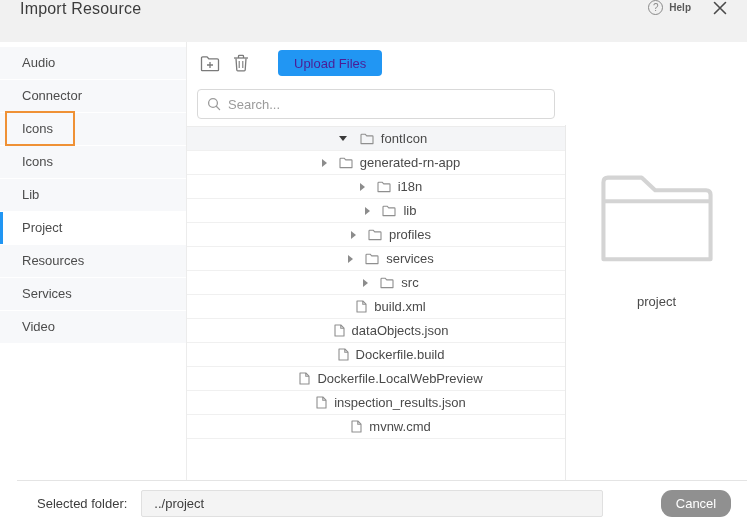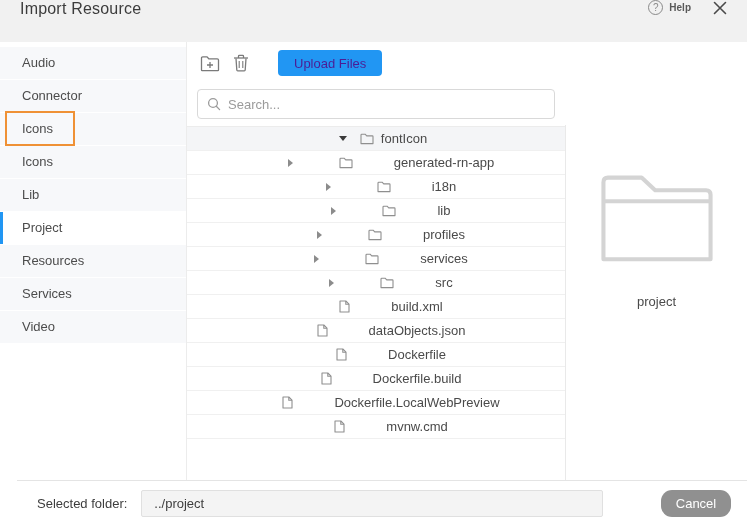--- a/index.html
+++ b/index.html
@@ -40,21 +40,21 @@
   .search-box { margin:5px 10px 0 10px; height:30px; border:1px solid #d9d9d9; border-radius:4px;
                 display:flex; align-items:center; padding:11px 9px; background:#fff; }
   .search-box input { border:none; outline:none; flex:1; font-size:13px; font-family:inherit;
                       color:#444; margin-left:7px; background:transparent; }
   .search-box input::placeholder { color:#9b9b9b; }
 
   
   .tree { margin-top:7px; height:354px; overflow:hidden; border-top:1px solid #ececec; }
   .tree-row { height:24px; display:flex; align-items:center; border-bottom:1px solid #f0f0f0;
               font-size:13px; color:#4a4a4a; padding-left:14px; cursor:pointer; background:#fff;justify-content:center; }
-  .tree-row.lvl1 { padding-left:30px;gap:34px; }
+  .tree-row.lvl1 { padding-left:30px; }
   .tree-row.selected { background:#f4f5f7; }
   .arrow, .arrow-spacer { width:9px; margin-right:8px; flex:0 0 9px; }
   .arrow.down { width:0; height:0; border-left:4px solid transparent; border-right:4px solid transparent;
                 border-top:5px solid #3a3a3a; margin-right:13px; flex:0 0 auto; }
   .arrow.right { width:0; height:0; border-top:4px solid transparent; border-bottom:4px solid transparent;
                  border-left:5px solid #8c8c8c; margin-right:12px; flex:0 0 auto; }
   .ticon { display:flex; align-items:center; margin-right:7px; }
   .tlabel { white-space:nowrap; }
 
   
@@ -215,39 +215,39 @@
           </span>
           <span class="tlabel">dataObjects.json</span>
         </div>
         <div class="tree-row lvl1">
           <span class="ticon">
             <svg width="11" height="13" viewBox="0 0 11 13">
               <path d="M1 1 L6.8 1 L10 4.2 L10 12 L1 12 Z" fill="none" stroke="#8f8f8f" stroke-width="1.1" stroke-linejoin="round"></path>
               <path d="M6.8 1 L6.8 4.2 L10 4.2" fill="none" stroke="#8f8f8f" stroke-width="1.1"></path>
             </svg>
           </span>
-          <span class="tlabel">Dockerfile</span>
-        </div>
-        <div class="tree-row lvl1">
-          <span class="ticon">
-            <svg width="11" height="13" viewBox="0 0 11 13">
-              <path d="M1 1 L6.8 1 L10 4.2 L10 12 L1 12 Z" fill="none" stroke="#8f8f8f" stroke-width="1.1" stroke-linejoin="round"></path>
-              <path d="M6.8 1 L6.8 4.2 L10 4.2" fill="none" stroke="#8f8f8f" stroke-width="1.1"></path>
-            </svg>
-          </span>
           <span class="tlabel">Dockerfile.build</span>
         </div>
         <div class="tree-row lvl1">
           <span class="ticon">
             <svg width="11" height="13" viewBox="0 0 11 13">
               <path d="M1 1 L6.8 1 L10 4.2 L10 12 L1 12 Z" fill="none" stroke="#8f8f8f" stroke-width="1.1" stroke-linejoin="round"></path>
               <path d="M6.8 1 L6.8 4.2 L10 4.2" fill="none" stroke="#8f8f8f" stroke-width="1.1"></path>
             </svg>
           </span>
           <span class="tlabel">Dockerfile.LocalWebPreview</span>
+        </div>
+        <div class="tree-row lvl1">
+          <span class="ticon">
+            <svg width="11" height="13" viewBox="0 0 11 13">
+              <path d="M1 1 L6.8 1 L10 4.2 L10 12 L1 12 Z" fill="none" stroke="#8f8f8f" stroke-width="1.1" stroke-linejoin="round"></path>
+              <path d="M6.8 1 L6.8 4.2 L10 4.2" fill="none" stroke="#8f8f8f" stroke-width="1.1"></path>
+            </svg>
+          </span>
+          <span class="tlabel">inspection_results.json</span>
         </div>
         <div class="tree-row lvl1">
           <span class="ticon">
             <svg width="11" height="13" viewBox="0 0 11 13">
               <path d="M1 1 L6.8 1 L10 4.2 L10 12 L1 12 Z" fill="none" stroke="#8f8f8f" stroke-width="1.1" stroke-linejoin="round"></path>
               <path d="M6.8 1 L6.8 4.2 L10 4.2" fill="none" stroke="#8f8f8f" stroke-width="1.1"></path>
             </svg>
           </span>
           <span class="tlabel">mvnw.cmd</span>
         </div>

